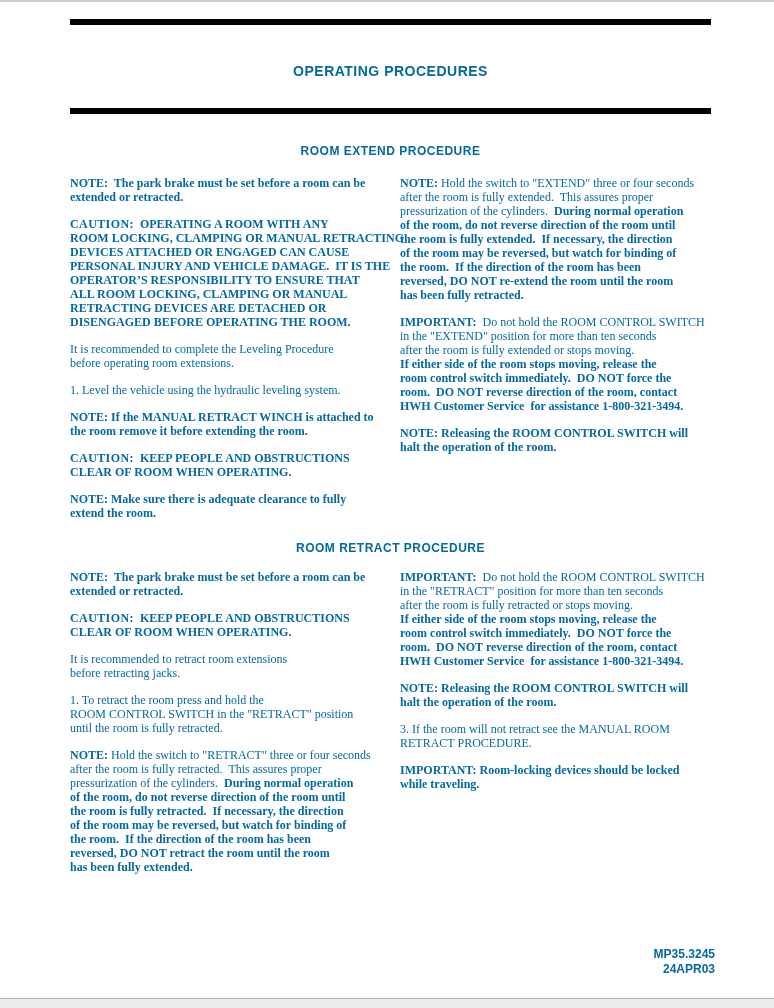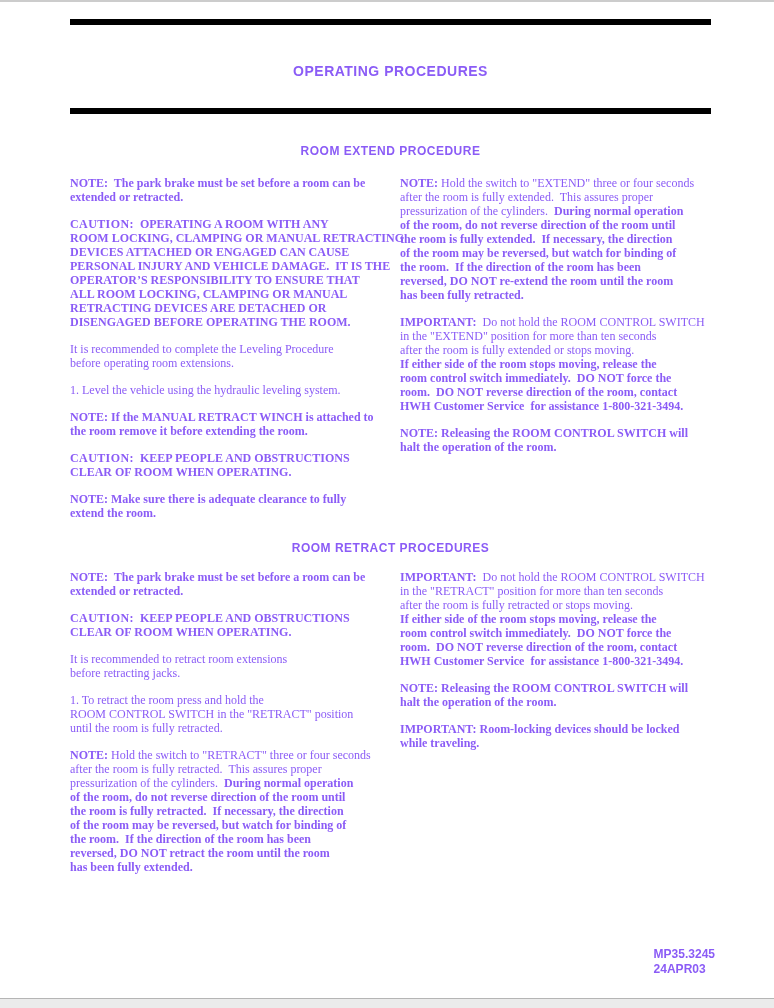--- a/index.html
+++ b/index.html
@@ -1,18 +1,18 @@
 <!DOCTYPE html>
 <html><head>
 <meta charset="utf-8">
 <style>
   html,body { margin:0; padding:0; background:#ffffff; }
   .page {
     position:relative; width:774px; height:1008px; background:#ffffff;
-    font-family:"Liberation Sans", sans-serif; color:#8b5cf6; overflow:hidden;
+    font-family:"Liberation Sans", sans-serif; color:#0369a1; overflow:hidden;
   }
   .top-edge { position:absolute; top:0; left:0; width:774px; height:2px; background:#cccccc; }
   .content { position:absolute; left:70px; top:0; width:645px; }
   .rule { height:6px; background:#000000; width:641px; }
   .rule-top { margin-top:19px; }
   .doc-title {
     font-size:14px; font-weight:bold; text-align:center; letter-spacing:0.5px;
     line-height:18px; margin:37px 0 28px 0; width:641px;
   }
   .rule-mid { margin:0; }
@@ -24,21 +24,21 @@
   .cols { display:grid; grid-template-columns:330px 1fr; width:645px; }
   .col { min-width:0; }
   .para {
     margin:0 0 13px 0; font-size:12px; line-height:14px;
     white-space:pre; letter-spacing:0px;font-family:Liberation Serif, serif;
   }
   .seg-regular { font-weight:normal; }
   .seg-bold { font-weight:bold; }
   .seg-caution { font-weight:bold; font-size:12px; letter-spacing:0.4px; }
   .footer {
-    position:absolute; top:947px; right:59px; text-align:left;
+    position:absolute; top:947px; right:59px; text-align:right;
     font-size:12px; font-weight:bold; line-height:15px;
   }
   .bottom-edge {
     position:absolute; bottom:0; left:0; width:774px; height:9px;
     background:#ebebeb; border-top:1px solid #b5b5b5;
   }
 </style>
 </head>
 <body>
 
@@ -91,21 +91,21 @@
 room control switch immediately.  DO NOT force the
 room.  DO NOT reverse direction of the room, contact
 HWH Customer Service  for assistance 1-800-321-3494.</span></p>
             <p class="para"><span class="seg-bold">NOTE: Releasing the ROOM CONTROL SWITCH will
 halt the operation of the room.</span></p>
           </div>
       </div>
     </div>
 
     <div>
-      <h2 class="section-title second">ROOM RETRACT PROCEDURES</h2>
+      <h2 class="section-title second">ROOM RETRACT PROCEDURE</h2>
       <div class="cols">
         <div class="col">
             <p class="para"><span class="seg-bold">NOTE:  The park brake must be set before a room can be
 extended or retracted.</span></p>
             <p class="para"><span class="seg-caution">CAUTION:</span><span class="seg-bold">  KEEP PEOPLE AND OBSTRUCTIONS
 CLEAR OF ROOM WHEN OPERATING.</span></p>
             <p class="para"><span class="seg-regular">It is recommended to retract room extensions
 before retracting jacks.</span></p>
             <p class="para"><span class="seg-regular">1. To retract the room press and hold the
 ROOM CONTROL SWITCH in the "RETRACT" position
@@ -123,20 +123,22 @@
         <div class="col">
             <p class="para"><span class="seg-bold">IMPORTANT:</span><span class="seg-regular">  Do not hold the ROOM CONTROL SWITCH
 in the "RETRACT" position for more than ten seconds
 after the room is fully retracted or stops moving.
 </span><span class="seg-bold">If either side of the room stops moving, release the
 room control switch immediately.  DO NOT force the
 room.  DO NOT reverse direction of the room, contact
 HWH Customer Service  for assistance 1-800-321-3494.</span></p>
             <p class="para"><span class="seg-bold">NOTE: Releasing the ROOM CONTROL SWITCH will
 halt the operation of the room.</span></p>
+            <p class="para"><span class="seg-regular">3. If the room will not retract see the MANUAL ROOM
+RETRACT PROCEDURE.</span></p>
             <p class="para"><span class="seg-bold">IMPORTANT: Room-locking devices should be locked
 while traveling.</span></p>
           </div>
       </div>
     </div>
   </div>
 
   <div class="footer">
     <div>MP35.3245</div>
     <div>24APR03</div>

